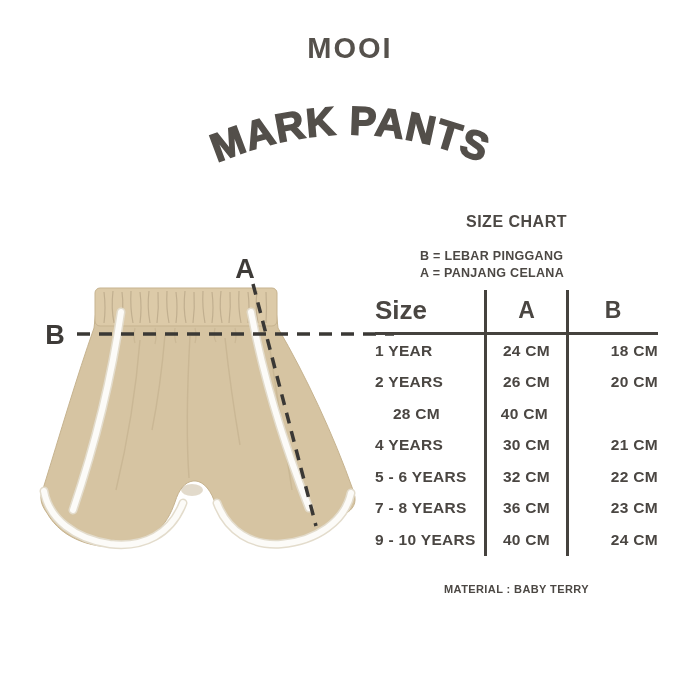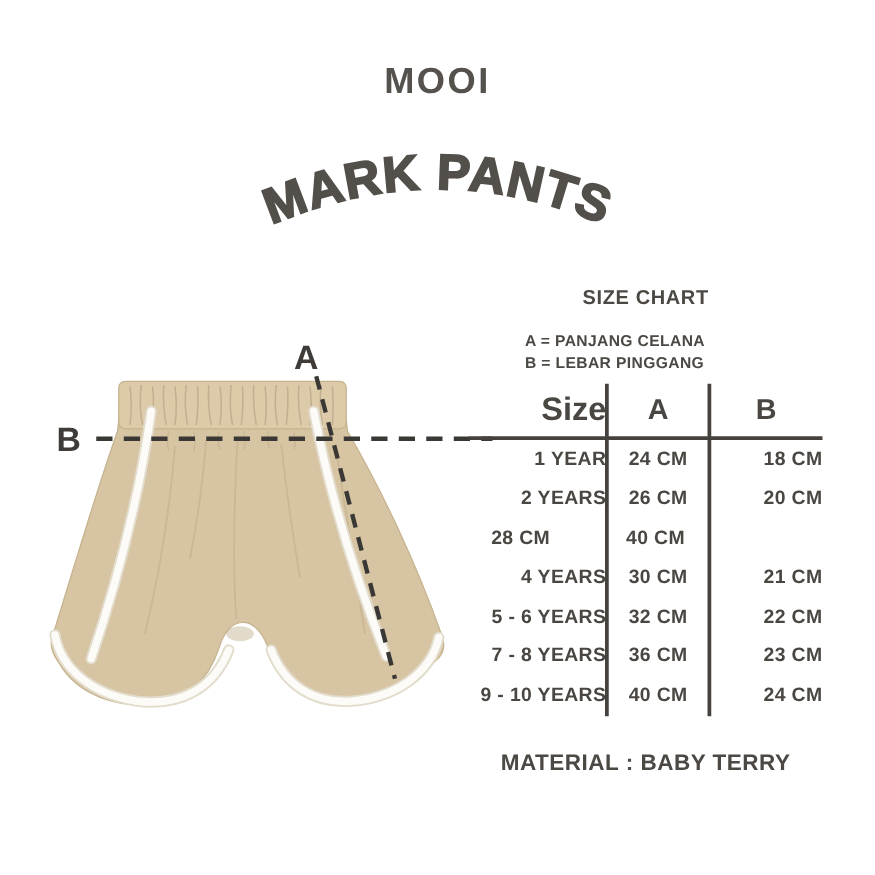--- a/index.html
+++ b/index.html
@@ -1,51 +1,51 @@
 <!DOCTYPE html>
 <html><head>
 <meta charset="utf-8">
 <style>
   * { margin:0; padding:0; box-sizing:border-box; }
   html,body { background:#fff; }
   .canvas {
     position:relative; width:700px; height:672px; background:#ffffff;
-    font-family:"Liberation Sans", sans-serif; color:#4a4642; overflow:hidden;margin-top:17px;
+    font-family:"Liberation Sans", sans-serif; color:#4a4642; overflow:hidden;
   }
   
   .brand { position:absolute; top:32px; left:0; width:700px; text-align:center; }
   .brand-name { font-size:29px; font-weight:800; letter-spacing:2px; color:#55514c; }
   .brand-tagline { font-size:9.5px; font-weight:700; letter-spacing:5px; color:#55514c; margin-top:2px; }
   
   .title-svg { position:absolute; top:96px; left:0; }
   .title-text { font-family:"Liberation Sans", sans-serif; font-size:40px; font-weight:900;
     fill:#534f4a; stroke:#534f4a; stroke-width:1.6px; letter-spacing:1px; }
   
   .shorts-svg { position:absolute; left:20px; top:240px; }
   .measure-label { font-family:"Liberation Sans", sans-serif; font-size:27px; font-weight:800; fill:#3e3b38; }
   
   .chart-heading { position:absolute; top:213px; left:375px; width:283px; text-align:center;
     font-size:16px; font-weight:800; letter-spacing:.5px; color:#4c4844; }
   .legend { position:absolute; top:248px; left:420px; font-size:12.5px; font-weight:600;
     line-height:17px; letter-spacing:.3px; color:#4c4844; }
   .table { position:absolute; left:375px; top:288px; width:283px; }
   .t-header { display:flex; height:47px; align-items:center; border-bottom:3px solid #45423e; }
-  .t-header .c1 { width:110px; text-align:right; font-size:26px; font-weight:800; }
+  .t-header .c1 { width:110px; text-align:left; font-size:26px; font-weight:800; }
   .t-header .c2 { width:83px;  text-align:center; font-size:23px; font-weight:800; }
   .t-header .c3 { width:90px;  text-align:center; font-size:23px; font-weight:800; }
   .t-body { position:relative; }
   .t-row { display:flex; height:31.5px; align-items:center; }
-  .t-row .c1 { width:110px; text-align:right; font-size:15.5px; font-weight:700; letter-spacing:.3px; }
+  .t-row .c1 { width:110px; text-align:left; font-size:15.5px; font-weight:700; letter-spacing:.3px; }
   .t-row .c2 { width:83px;  text-align:center; font-size:15.5px; font-weight:700; letter-spacing:.3px; }
   .t-row .c3 { width:90px;  text-align:right; font-size:15.5px; font-weight:700; letter-spacing:.3px; }
   .vline { position:absolute; top:290px; width:3px; height:266px; background:#45423e; }
   .vline-1 { left:484px; }
   .vline-2 { left:566px; }
   .material { position:absolute; top:583px; left:375px; width:283px; text-align:center;
-    font-size:18px; font-weight:700; letter-spacing:.4px; color:#4c4844; }
+    font-size:11px; font-weight:700; letter-spacing:.4px; color:#4c4844; }
 </style>
 </head>
 <body>
 
 <div class="canvas">
 
   <div class="brand">
     <div class="brand-name">MOOI</div>
   </div>
 
@@ -130,22 +130,22 @@
     <line x1="57" y1="94" x2="374" y2="94" stroke="#3a3835" stroke-width="3.5" stroke-dasharray="13 9"></line>
     <line x1="233" y1="44" x2="296" y2="286" stroke="#3a3835" stroke-width="3.5" stroke-dasharray="11 8"></line>
 
     <text x="225" y="38" text-anchor="middle" class="measure-label">A</text>
     <text x="35" y="104" text-anchor="middle" class="measure-label">B</text>
   </svg>
 
   <div class="chart-heading">SIZE CHART</div>
 
   <div class="legend">
+    <div>B = LEBAR PINGGANG</div>
     <div>A = PANJANG CELANA</div>
-    <div>B = LEBAR PINGGANG</div>
   </div>
 
   <div class="table">
     <div class="t-header">
       <div class="c1">Size</div>
       <div class="c2">A</div>
       <div class="c3">B</div>
     </div>
     <div class="t-body">
 

